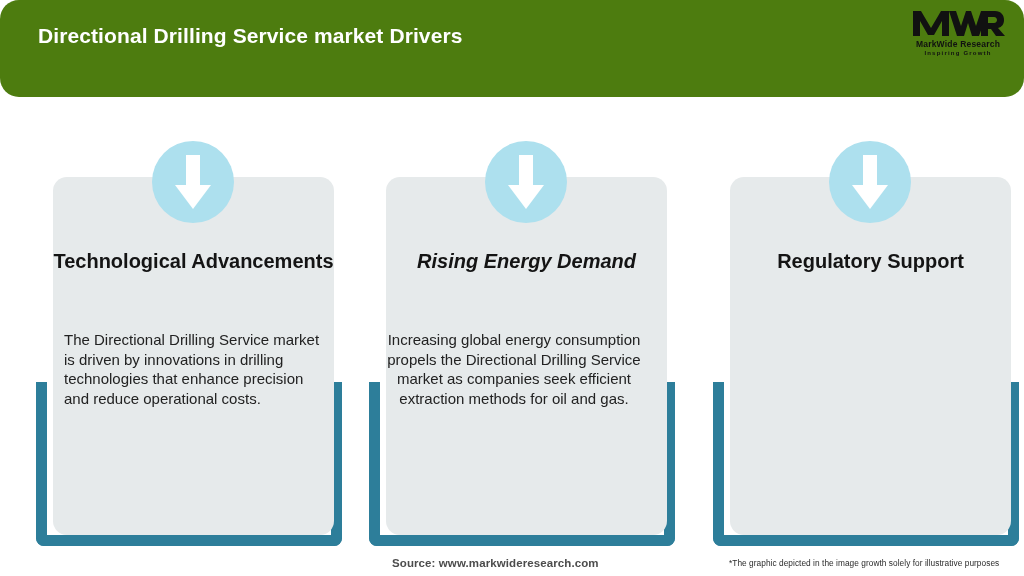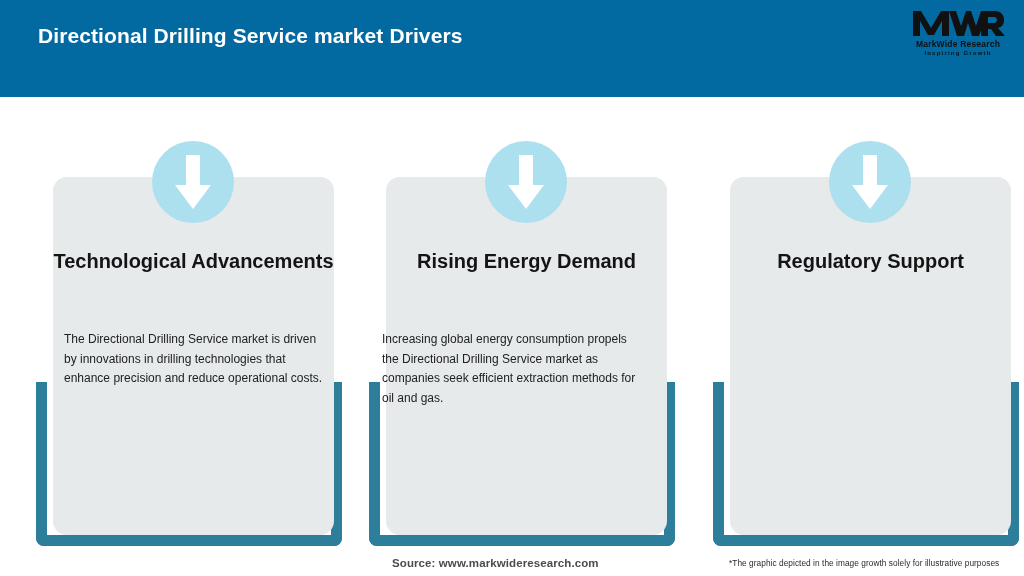--- a/index.html
+++ b/index.html
@@ -7,21 +7,22 @@
     width: 1024px; height: 576px;
     background: #ffffff;
     font-family: "Liberation Sans", sans-serif;
     overflow: hidden;
   }
   #page { position: relative; width: 1024px; height: 576px; background: #ffffff; }
 
   
   .header {
     position: absolute; left: 0; top: 0; width: 1024px; height: 97px;
-    background: #0369a1;
+    background: #4d7c0f;
+    border-radius: 19px;
   }
   .header-title {
     position: absolute; left: 38px; top: 24px;
     font-size: 21px; font-weight: bold; color: #ffffff;
     letter-spacing: 0.1px;
   }
   .logo {
     position: absolute; right: 14px; top: 8px;
     width: 104px; height: 54px;
     display: flex; flex-direction: column; align-items: center; justify-content: flex-start;
@@ -64,21 +65,21 @@
   }
   .arrow-svg { width: 40px; height: 58px; display: block; }
 
   .card-title {
     position: absolute; top: 250px;
     text-align: center;
     font-size: 20px; font-weight: bold; color: #141414;
   }
   .card-body {
     position: absolute; top: 330px;
-    font-size: 12px; color: #222222; line-height: 19.6px;
+    font-size: 15px; color: #222222; line-height: 19.6px;
     text-align: left;
   }
 
   
   .source {
     position: absolute; left: 392px; top: 557px;
     font-size: 11.5px; font-weight: bold; color: #4c4c4c;
     letter-spacing: 0.1px;
   }
   .disclaimer {
@@ -118,22 +119,22 @@
   </div>
 
   <div class="card-wrap" style="left:341px;width:341px;">
     <div class="frame" style="left:28px;width:306px;"></div>
     <div class="card" style="left:45px;width:281px;"></div>
     <div class="circle" style="left:144px;">
       <svg class="arrow-svg" viewBox="0 0 40 58">
         <polygon points="13,2 27,2 27,32 38,32 20,56 2,32 13,32" fill="#ffffff"></polygon>
       </svg>
     </div>
-    <div class="card-title" style="left:45px;width:281px;">Rising Energy Demand</div>
-    <div class="card-body" style="left:41px;width:264px;">Increasing global energy consumption propels the Directional Drilling Service market as companies seek efficient extraction methods for oil and gas.</div>
+    <div class="card-title" style="left:45px;width:281px;font-style:italic;">Rising Energy Demand</div>
+    <div class="card-body" style="left:41px;width:264px;text-align:center;">Increasing global energy consumption propels the Directional Drilling Service market as companies seek efficient extraction methods for oil and gas.</div>
   </div>
 
   <div class="card-wrap" style="left:712px;width:342px;">
     <div class="frame" style="left:1px;width:306px;"></div>
     <div class="card" style="left:18px;width:281px;"></div>
     <div class="circle" style="left:117px;">
       <svg class="arrow-svg" viewBox="0 0 40 58">
         <polygon points="13,2 27,2 27,32 38,32 20,56 2,32 13,32" fill="#ffffff"></polygon>
       </svg>
     </div>

